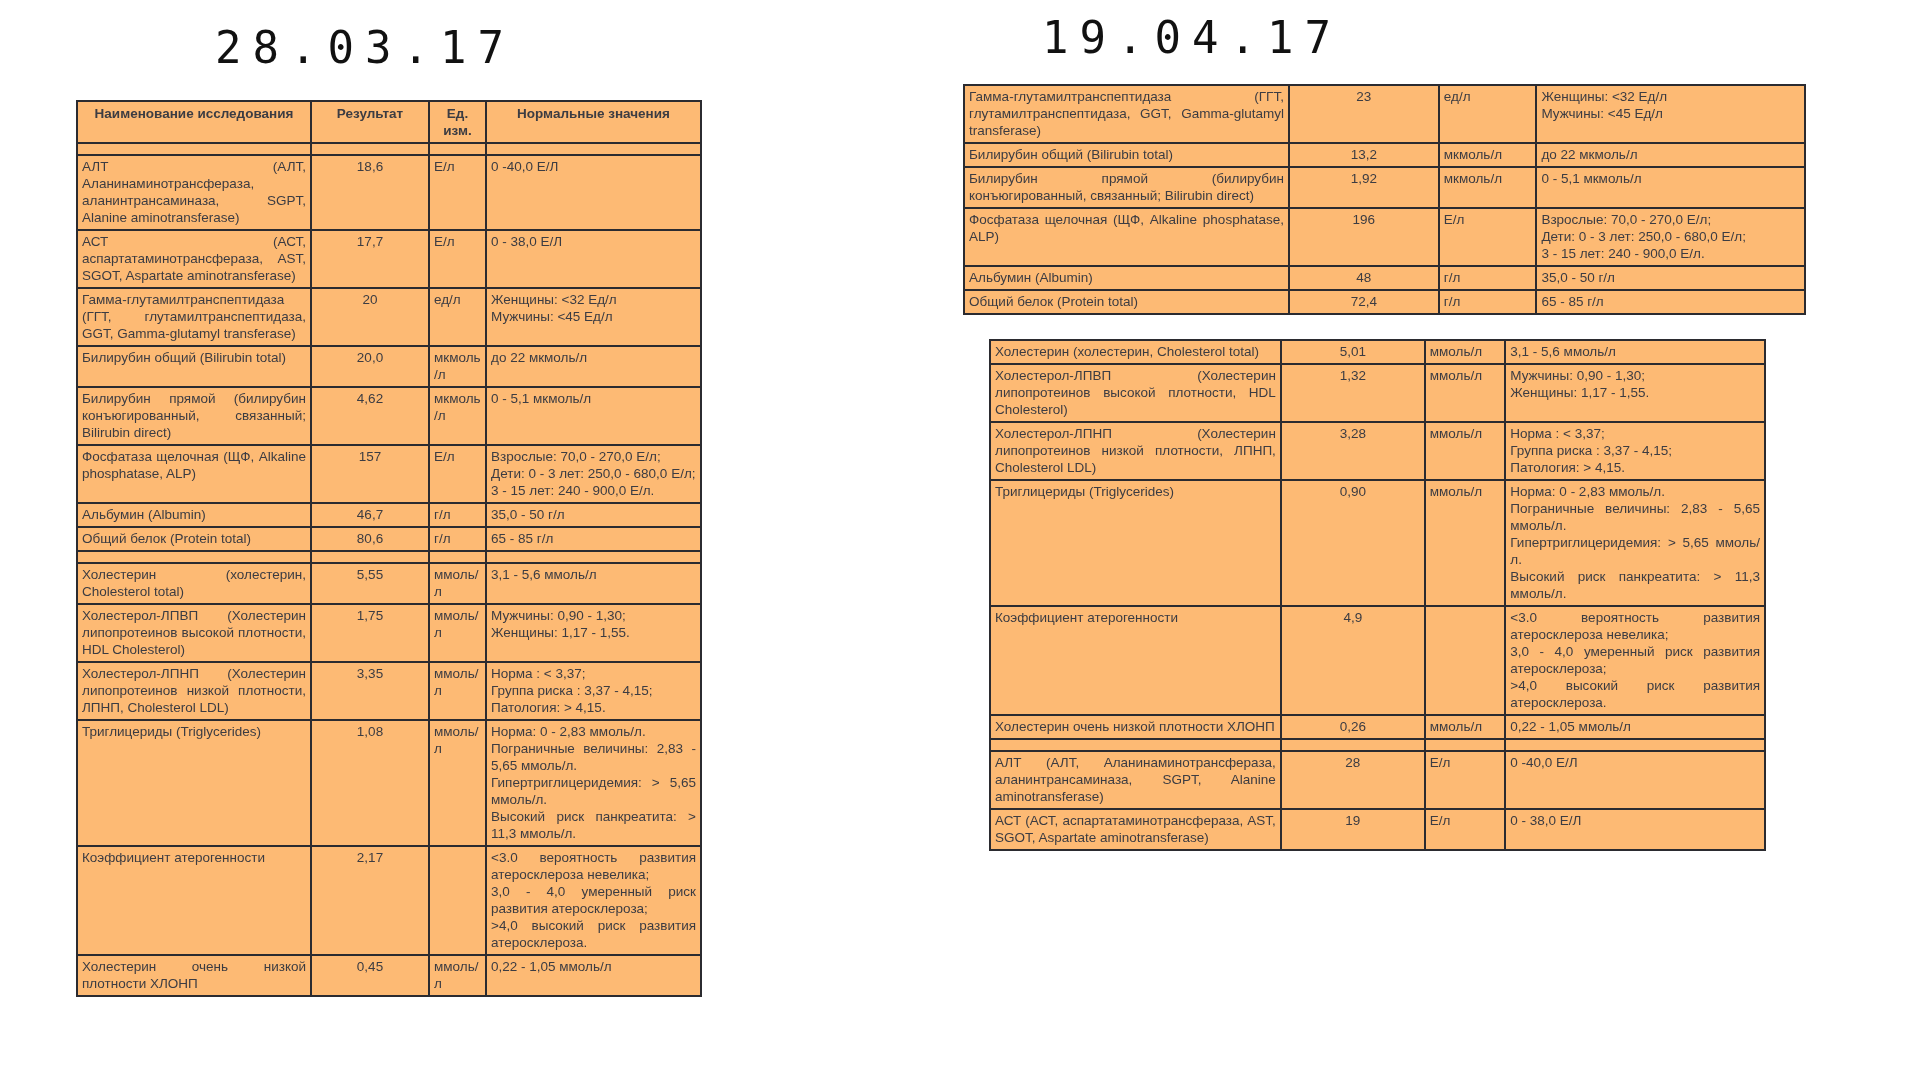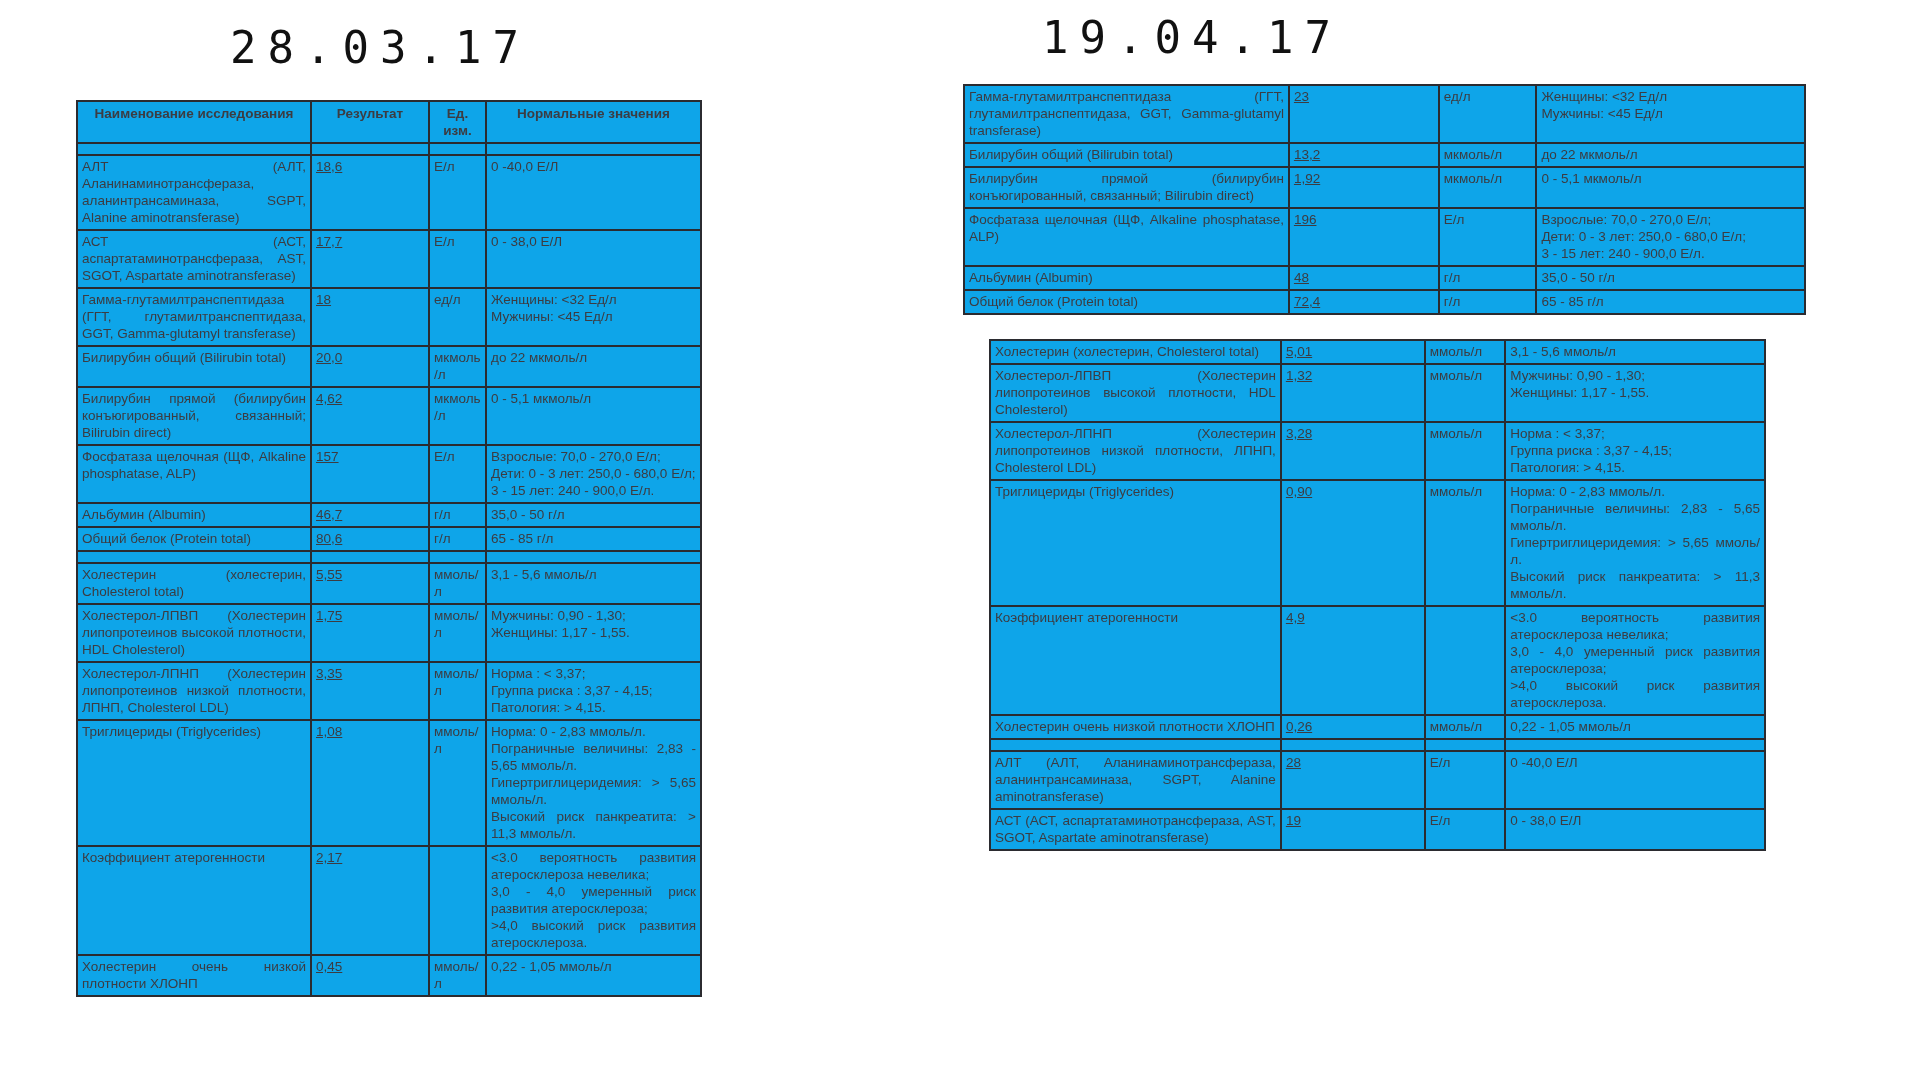--- a/index.html
+++ b/index.html
@@ -14,44 +14,44 @@
     overflow: hidden;
   }
   .report-date {
     position: absolute;
     font-family: "DejaVu Sans Mono", monospace;
     font-size: 44px;
     letter-spacing: 11px;
     color: #111111;
     white-space: nowrap;
   }
-  #left-date { left: 230px; top: 22px; text-align: center; }
+  #left-date { left: 215px; top: 22px; text-align: center; }
   #right-date { left: 1042px; top: 12px; }
 
   table.lab {
     border-collapse: collapse;
     table-layout: fixed;
-    background: #0ea5e9;
+    background: #fdba74;
   }
   table.lab th, table.lab td {
     border: 2px solid #2b2b30;
     vertical-align: top;
     padding: 2px 4px 3px 4px;
     font-size: 13.5px;
     line-height: 1.26;
     overflow: hidden;
     word-wrap: break-word;
   }
   table.lab th {
     font-weight: bold;
     text-align: center;
     padding: 3px 2px;
   }
   td.c-name { text-align: justify; }
-  td.c-result { text-align: left; text-decoration: underline; }
+  td.c-result { text-align: center; }
   td.c-unit { text-align: left; padding-left: 3px; padding-right: 2px; }
   td.c-norm { text-align: justify; white-space: pre-line; }
   tr.spacer td { height: 10px; padding: 0; }
 
   #left-table-wrap { position: absolute; left: 76px; top: 100px; }
   #right-tables-wrap { position: absolute; left: 963px; top: 84px; }
   #right-table-2 { margin-top: 24px; margin-left: 26px; }
 </style>
 </head>
 <body>
@@ -90,21 +90,21 @@
           <td class="c-norm">0 -40,0 Е/Л</td>
         </tr>
         <tr>
           <td class="c-name">АСТ (АСТ, аспартатаминотрансфераза, AST, SGOT, Aspartate aminotransferase)</td>
           <td class="c-result">17,7</td>
           <td class="c-unit">Е/л</td>
           <td class="c-norm">0 - 38,0 Е/Л</td>
         </tr>
         <tr>
           <td class="c-name">Гамма-глутамилтранспептидаза (ГГТ, глутамилтранспептидаза, GGT, Gamma-glutamyl transferase)</td>
-          <td class="c-result">18</td>
+          <td class="c-result">20</td>
           <td class="c-unit">ед/л</td>
           <td class="c-norm">Женщины: &lt;32 Ед/л
 Мужчины: &lt;45 Ед/л</td>
         </tr>
         <tr>
           <td class="c-name">Билирубин общий (Bilirubin total)</td>
           <td class="c-result">20,0</td>
           <td class="c-unit">мкмоль/л</td>
           <td class="c-norm">до 22 мкмоль/л</td>
         </tr>

